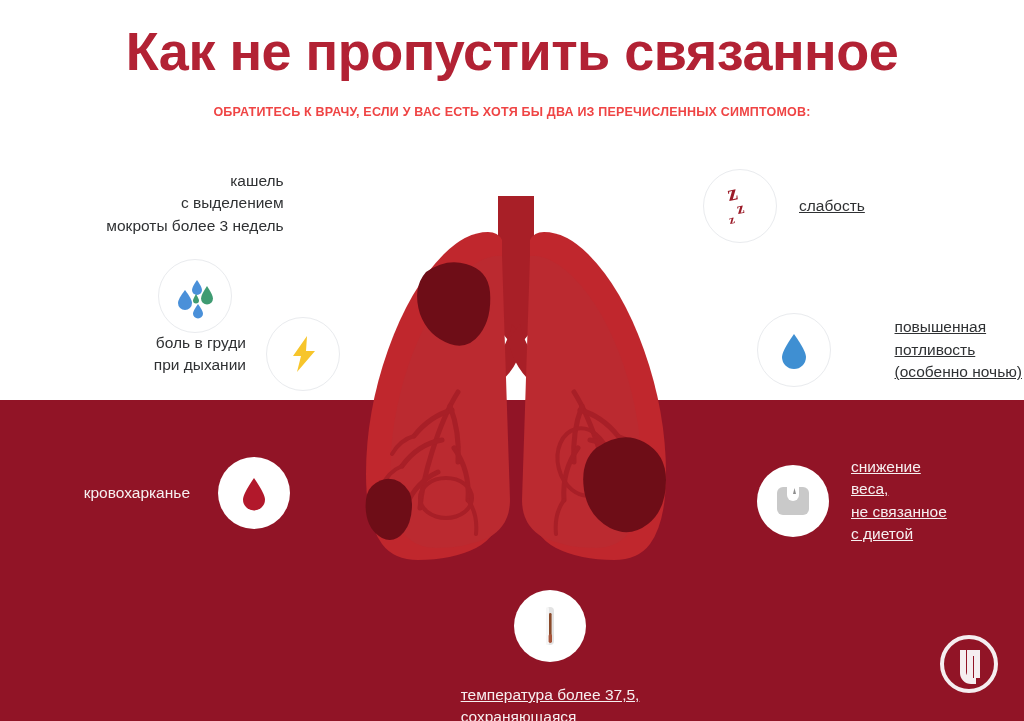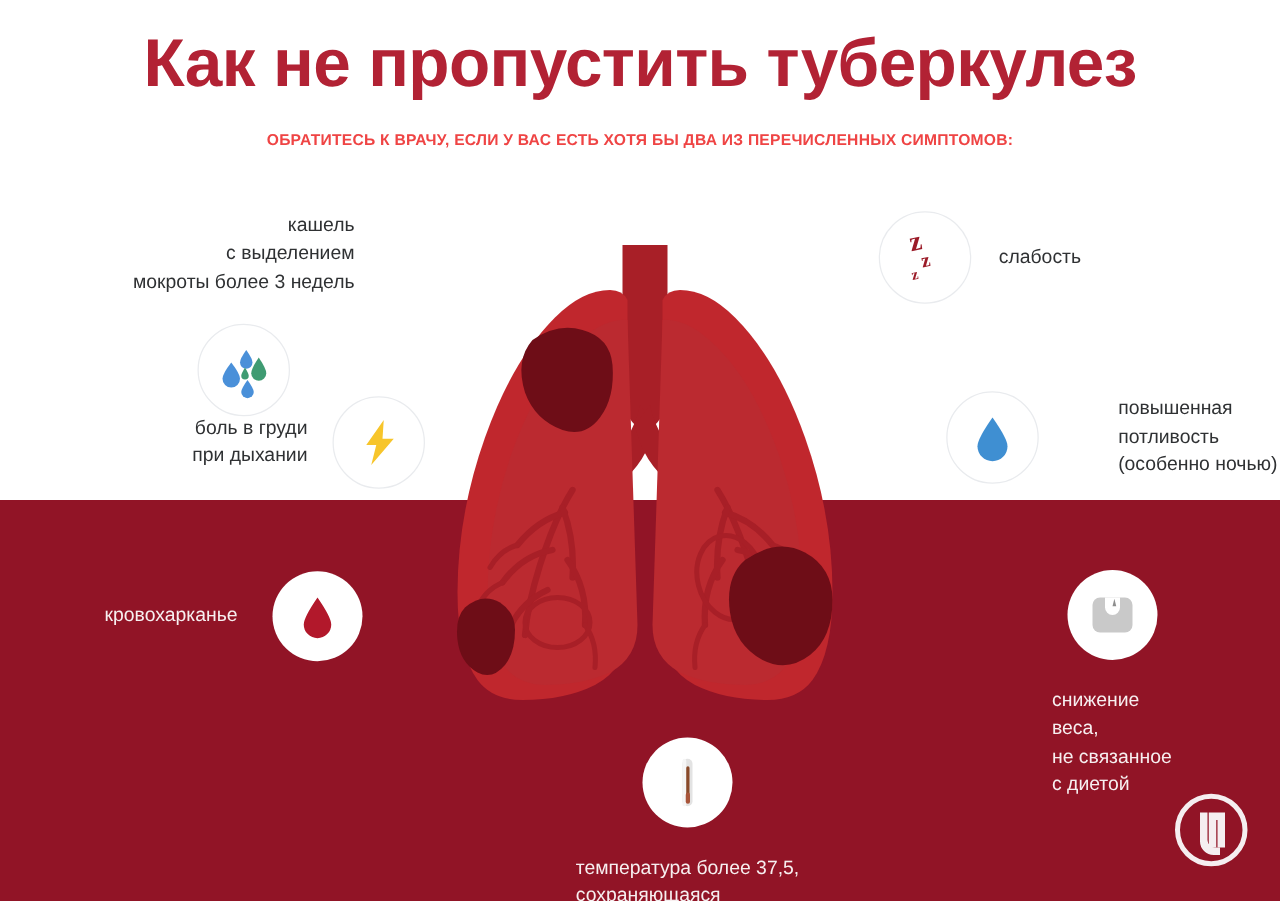--- a/index.html
+++ b/index.html
@@ -75,21 +75,21 @@
     font-size: 15.5px;
     line-height: 1.45;
     color: #2f3133;
     white-space: pre-line;
   }
   .sym-text.light {
     color: #f7eff0;
     font-weight: 500;
   }
   .sym-text.right { text-align: right; }
-  .sym-text.left  { text-align: left; }
+  .sym-text.left  { text-align: left; text-decoration: underline; }
 
   .badge {
     position: relative;
     border-radius: 50%;
     display: flex;
     align-items: center;
     justify-content: center;
     flex: none;
   }
   .badge.ghost {
@@ -103,41 +103,41 @@
     height: 72px;
     background: #ffffff;
   }
 
   
   #sym-cough    { left: 50px;  top: 170px; width: 290px; justify-content: flex-end; gap: 22px; flex-direction: column; }
   #sym-chest    { left: 60px;  top: 317px; width: 280px; justify-content: flex-end; gap: 20px; }
   #sym-blood    { left: 70px;  top: 457px; width: 220px; justify-content: flex-end; gap: 28px; }
   #sym-weak     { left: 703px; top: 169px; width: 290px; justify-content: flex-start; gap: 22px; }
   #sym-sweat    { left: 757px; top: 313px; width: 265px; justify-content: space-between; gap: 20px; }
-  #sym-weight   { left: 757px; top: 456px; width: 265px; justify-content: flex-start; gap: 22px; flex-direction: column; }
+  #sym-weight   { left: 757px; top: 456px; width: 265px; justify-content: flex-start; gap: 22px; }
   #sym-temp     { left: 385px; top: 590px; width: 330px; justify-content: flex-start; gap: 22px; flex-direction: column; }
 
   
   .logo {
     position: absolute;
     right: 24px;
     bottom: 26px;
     width: 62px;
     height: 62px;
   }
 </style>
 </head>
 <body>
 
 <div id="poster">
 
   <div class="bg-top"></div>
   <div class="bg-bottom"></div>
 
-  <div class="title">Как не пропустить туберкулез</div>
+  <div class="title">Как не пропустить связанное</div>
 
   <div class="subtitle">ОБРАТИТЕСЬ К ВРАЧУ, ЕСЛИ У ВАС ЕСТЬ ХОТЯ БЫ ДВА ИЗ ПЕРЕЧИСЛЕННЫХ СИМПТОМОВ:</div>
 
   <div class="lungs">
     <svg viewBox="0 0 380 372" width="380" height="372">
 
       <path d="M172 0 h36 v118 q0 16 -10 26 l-8 8 -8 -8 q-10 -10 -10 -26 z" fill="#a81f27"></path>
 
       <path d="M186 128 q-6 30 -34 52 q-16 12 -30 16 l6 16 q22 -6 40 -20 q24 -18 30 -48 z" fill="#a81f27"></path>
       <path d="M194 128 q6 30 34 52 q16 12 30 16 l-6 16 q-22 -6 -40 -20 q-24 -18 -30 -48 z" fill="#a81f27"></path>

